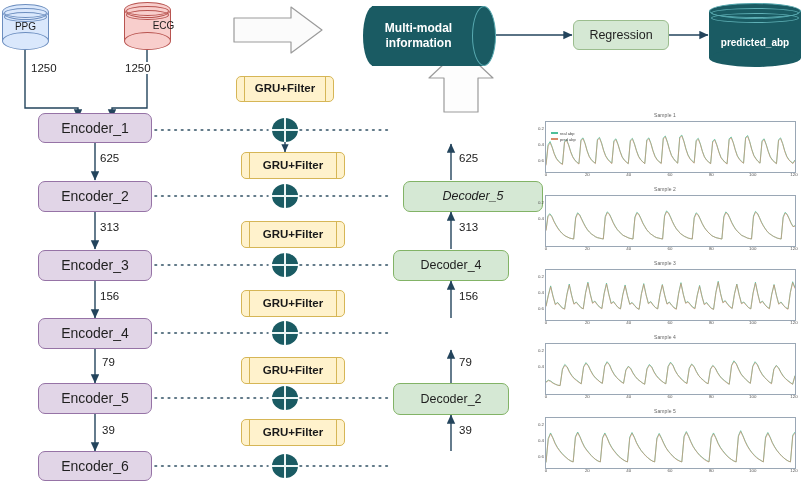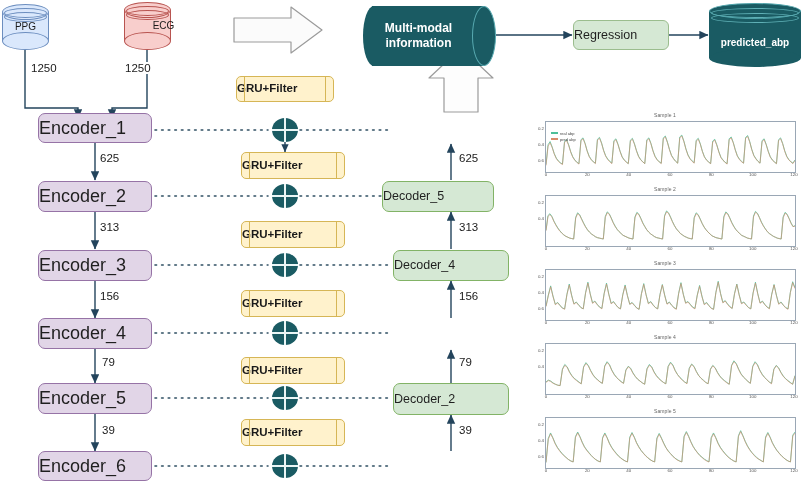--- a/index.html
+++ b/index.html
@@ -6,26 +6,26 @@
   html,body{margin:0;padding:0;background:#ffffff;}
   body{
     font-family:"Liberation Sans", sans-serif;
     width:801px;height:482px;overflow:hidden;position:relative;
     color:#202020;
   }
   #canvas{position:absolute;left:0;top:0;width:801px;height:482px;}
 
   
   .node{position:absolute;box-sizing:border-box;display:flex;
-        align-items:center;justify-content:flex-start;text-align:center;
+        align-items:center;justify-content:center;text-align:center;
         line-height:1.15;}
 
   
   .enc{background:#e1d5e7;border:1.3px solid #9673a6;border-radius:7px;
-       font-size:18px;color:#1f1f1f;}
+       font-size:14px;color:#1f1f1f;}
 
   
   .dec{background:#d5e8d4;border:1.3px solid #82b366;border-radius:7px;
        font-size:12.5px;color:#1f1f1f;}
 
   
   .gru{background:#fff2cc;border:1.3px solid #d6b656;border-radius:5px;
        font-size:11.5px;font-weight:bold;color:#1a1a1a;}
   .gru::before,.gru::after{content:"";position:absolute;top:0;bottom:0;
        width:0;border-left:1.3px solid #d6b656;}
@@ -262,21 +262,21 @@
   </div>
   <div class="xcircle" style="left:272px;top:386px;">
     <div class="vb"></div>
     <div class="hb"></div>
   </div>
   <div class="xcircle" style="left:272px;top:454px;">
     <div class="vb"></div>
     <div class="hb"></div>
   </div>
 
-  <div class="node dec" style="left:382px;top:181px;width:112px;height:31px;">
+  <div class="node dec" style="left:403px;top:181px;width:140px;height:31px;font-style:italic;">
     <span>Decoder_5</span>
   </div>
   <div class="node dec" style="left:393px;top:250px;width:116px;height:31px;">
     <span>Decoder_4</span>
   </div>
   <div class="node dec" style="left:393px;top:383px;width:116px;height:32px;">
     <span>Decoder_2</span>
   </div>
 
   <div class="numlbl" style="left:458px;top:152px;">625</div>

